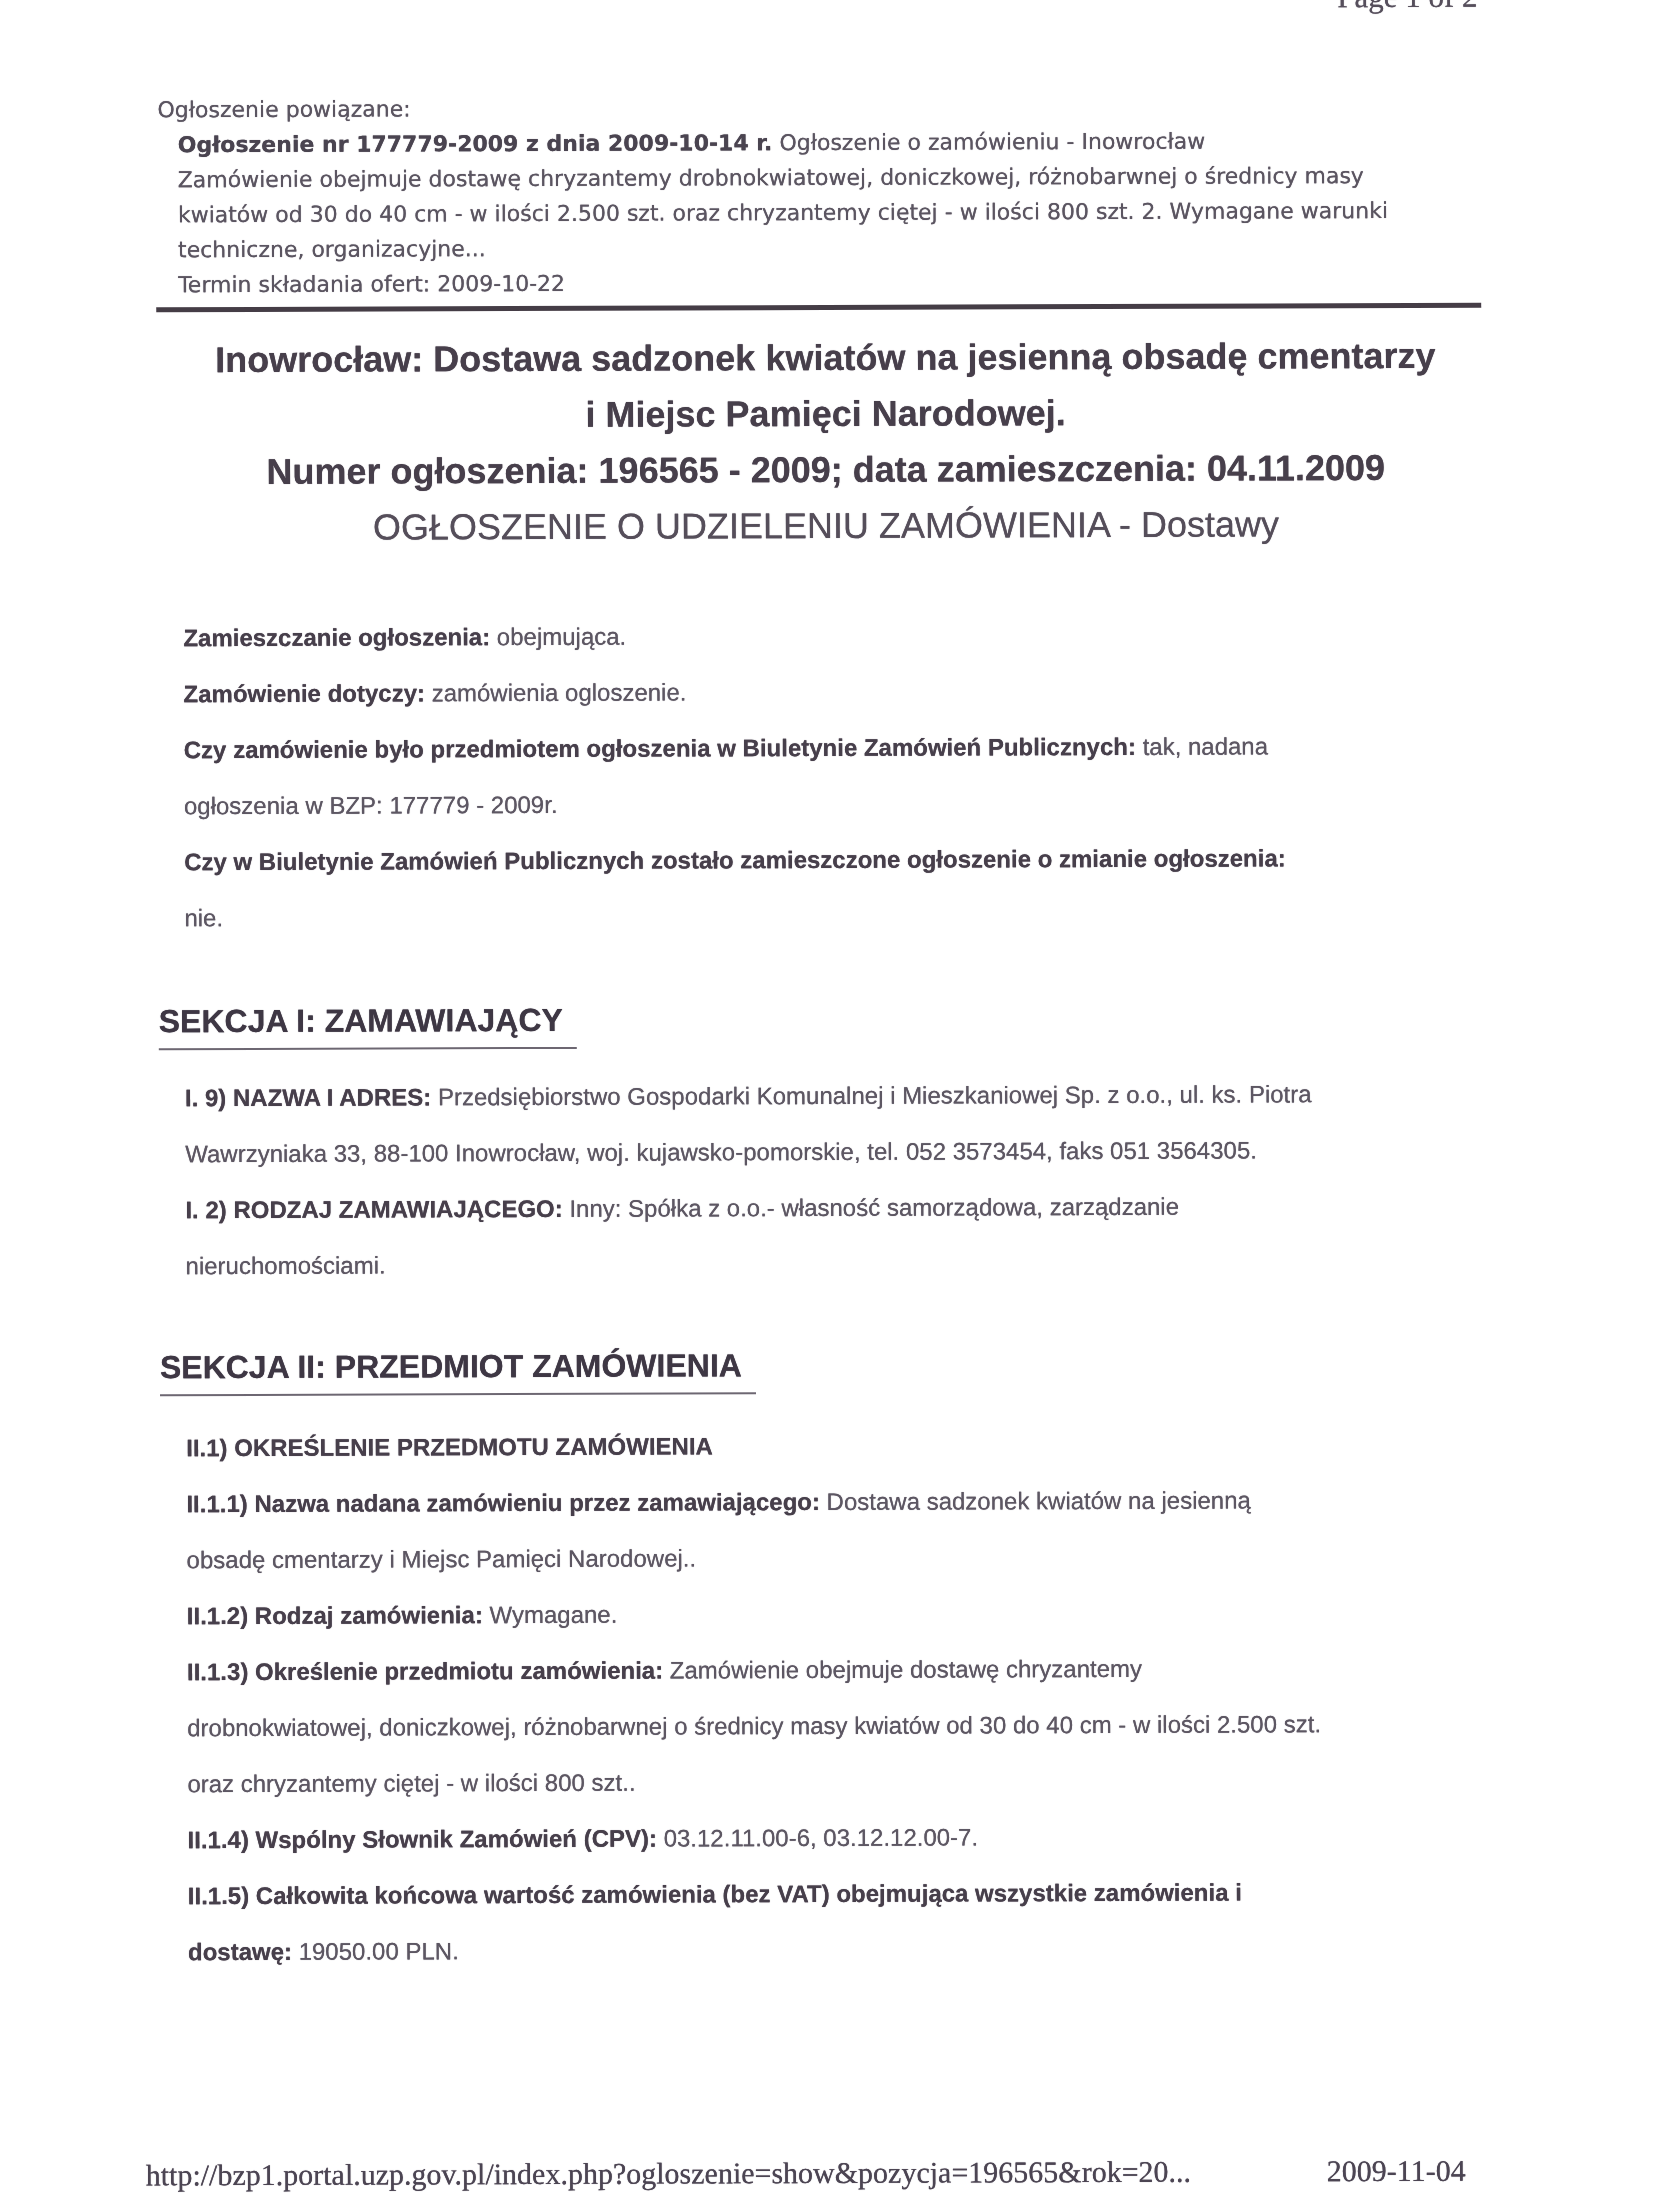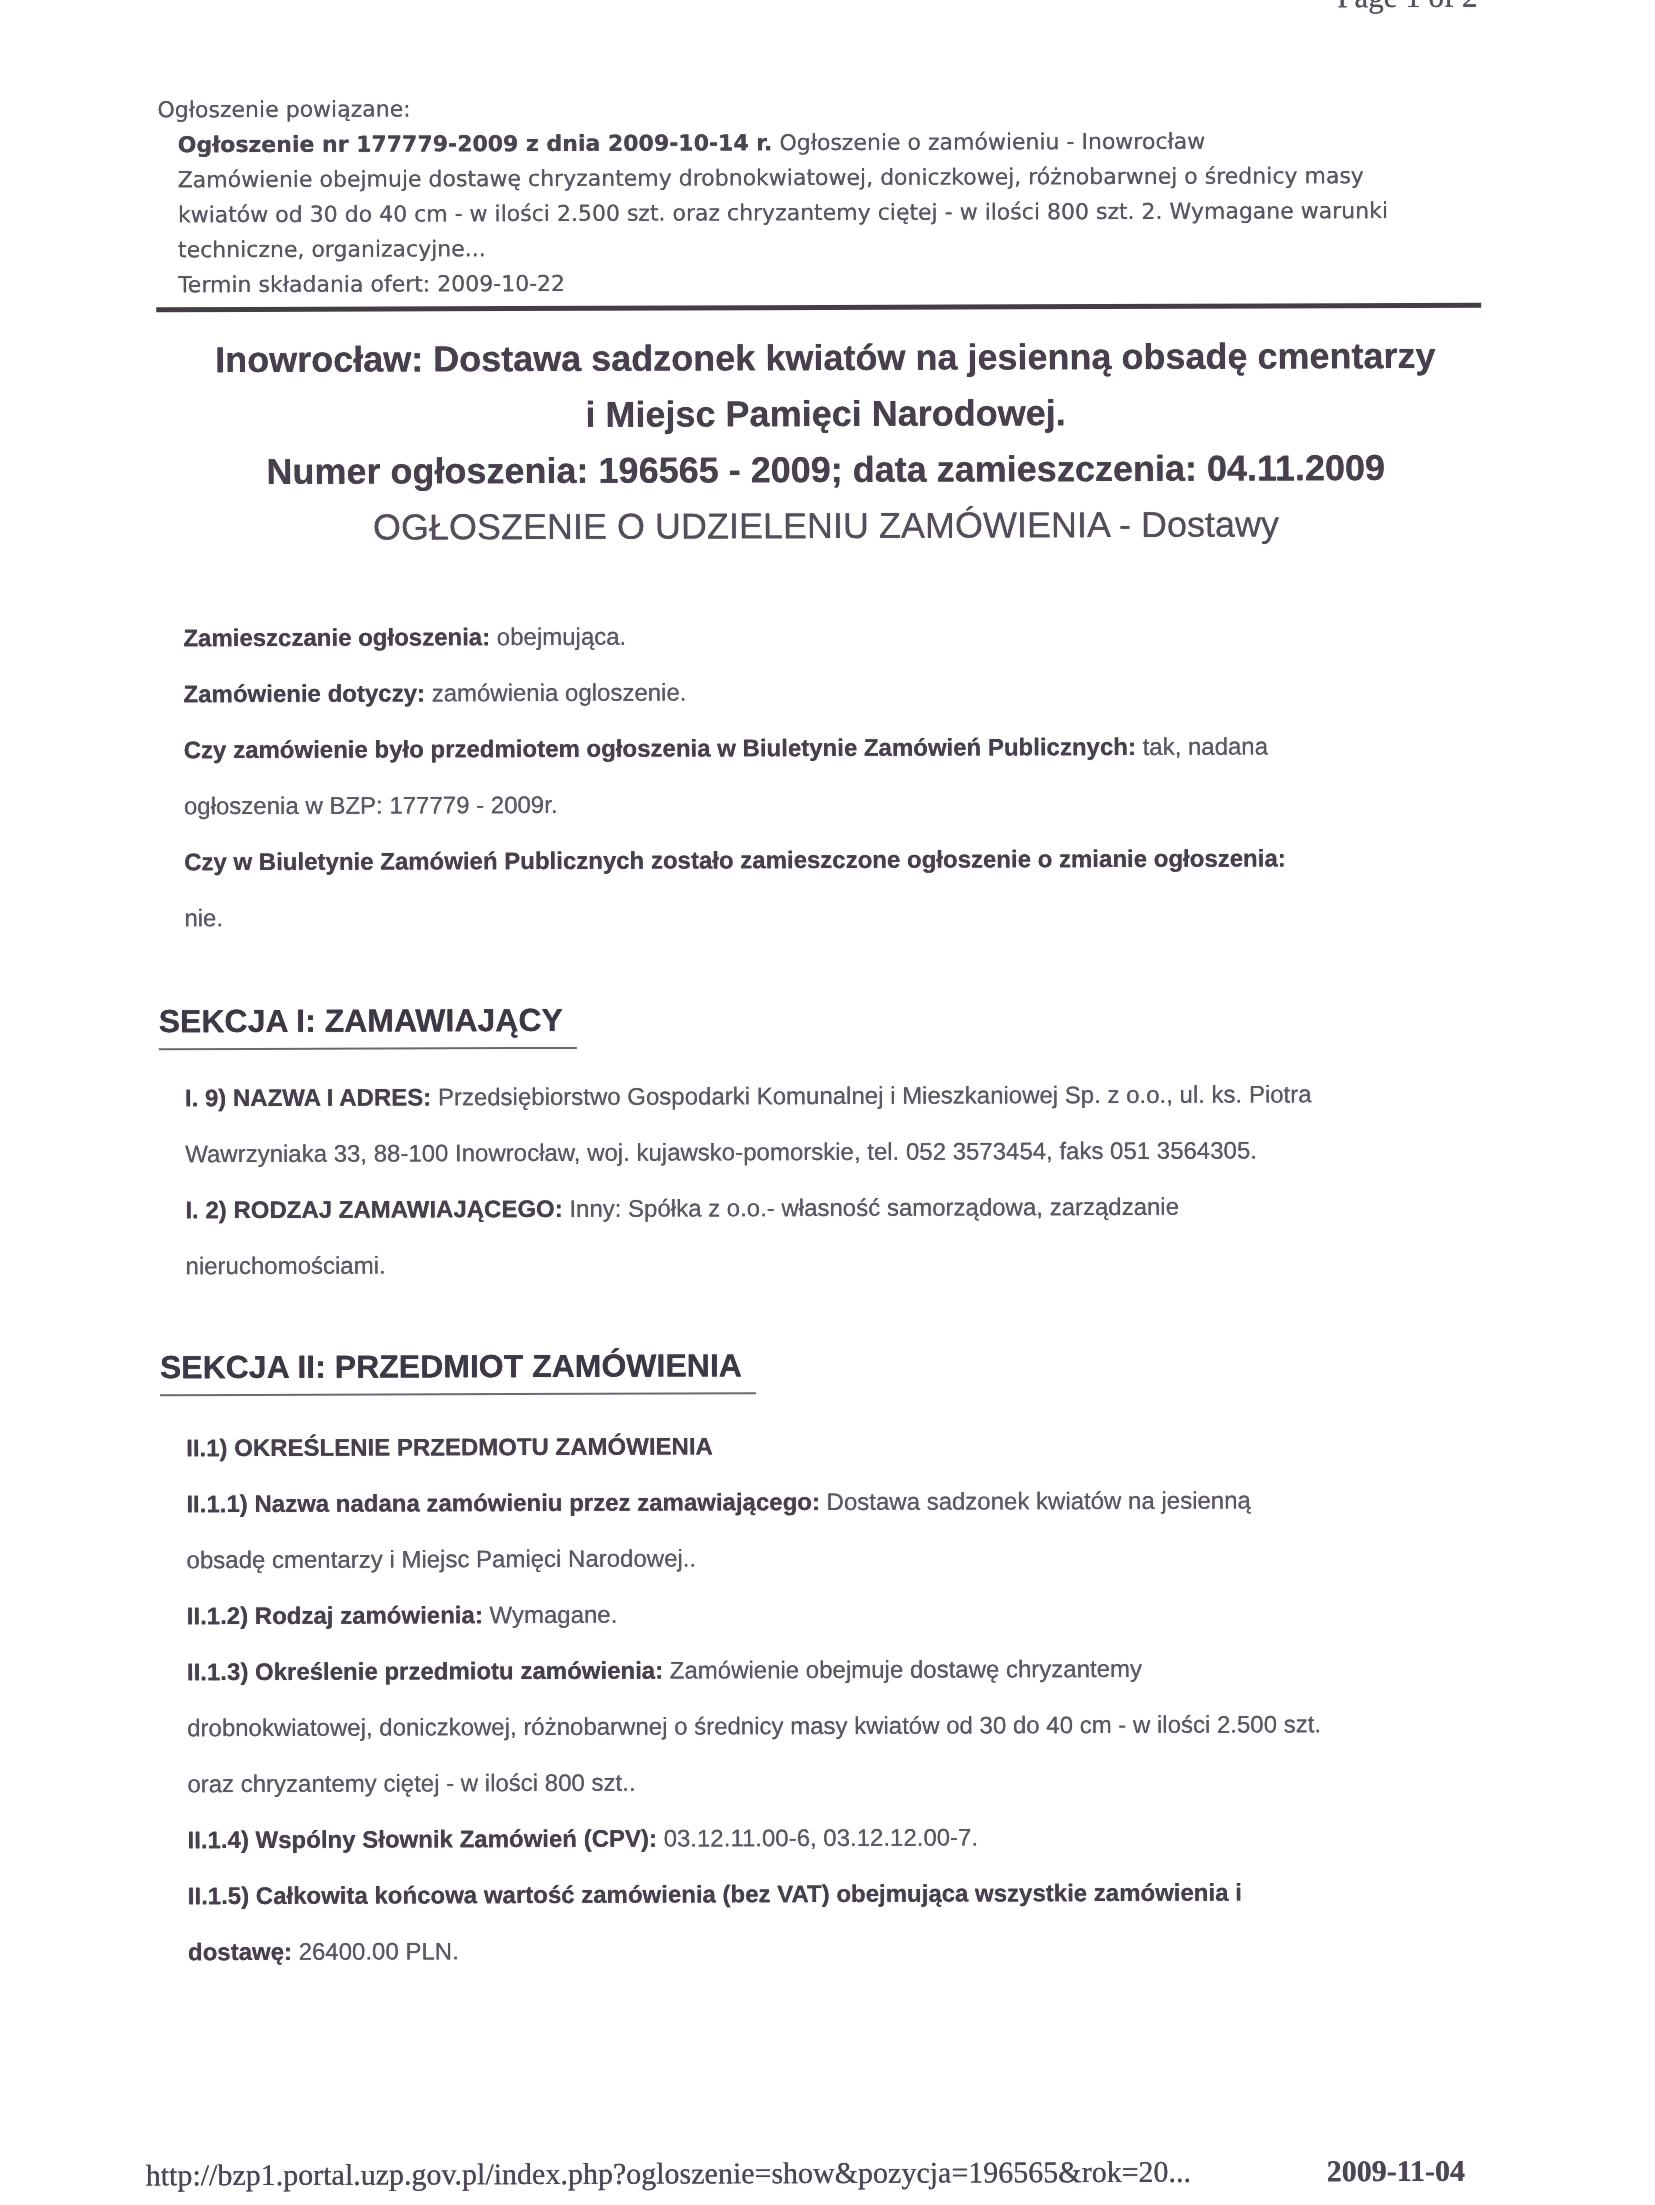--- a/index.html
+++ b/index.html
@@ -26,21 +26,21 @@
     font-size:31px; line-height:36px;
     color:#564f5c; white-space:nowrap;
   }
   .page-footer{
     position:absolute; left:142px; top:2155px; width:1353px;
     font-family:"Liberation Serif", serif;
     font-size:30px; line-height:36px;
     color:#4c4553; white-space:nowrap;
   }
   .page-footer .url{ position:absolute; left:0; top:0; }
-  .page-footer .date{ position:absolute; left:1181px; top:0;font-weight:bold; }
+  .page-footer .date{ position:absolute; left:1181px; top:0; }
 
   
   .related{
     position:absolute; left:161px; top:90px;
     font-family:"DejaVu Sans", sans-serif;
     font-size:22px; line-height:35px;
     color:#5b5561;
   }
   .related .intro{ white-space:pre; }
   .related .sub{ margin-left:20px; }
@@ -144,21 +144,21 @@
   <div class="bodyblock s2-body">
       <div class="tline"><span class="b">II.1) OKREŚLENIE PRZEDMOTU ZAMÓWIENIA</span></div>
       <div class="tline"><span class="b">II.1.1) Nazwa nadana zamówieniu przez zamawiającego:</span><span> Dostawa sadzonek kwiatów na jesienną</span></div>
       <div class="tline"><span>obsadę cmentarzy i Miejsc Pamięci Narodowej..</span></div>
       <div class="tline"><span class="b">II.1.2) Rodzaj zamówienia:</span><span> Wymagane.</span></div>
       <div class="tline"><span class="b">II.1.3) Określenie przedmiotu zamówienia:</span><span> Zamówienie obejmuje dostawę chryzantemy</span></div>
       <div class="tline"><span>drobnokwiatowej, doniczkowej, różnobarwnej o średnicy masy kwiatów od 30 do 40 cm - w ilości 2.500 szt.</span></div>
       <div class="tline"><span>oraz chryzantemy ciętej - w ilości 800 szt..</span></div>
       <div class="tline"><span class="b">II.1.4) Wspólny Słownik Zamówień (CPV):</span><span> 03.12.11.00-6, 03.12.12.00-7.</span></div>
       <div class="tline"><span class="b">II.1.5) Całkowita końcowa wartość zamówienia (bez VAT) obejmująca wszystkie zamówienia i</span></div>
-      <div class="tline"><span class="b">dostawę:</span><span> 26400.00 PLN.</span></div>
+      <div class="tline"><span class="b">dostawę:</span><span> 19050.00 PLN.</span></div>
     </div>
 
   <div class="page-footer">
     <span class="url">http://bzp1.portal.uzp.gov.pl/index.php?ogloszenie=show&amp;pozycja=196565&amp;rok=20...</span>
     <span class="date">2009-11-04</span>
   </div>
 
 </div>
 
 

